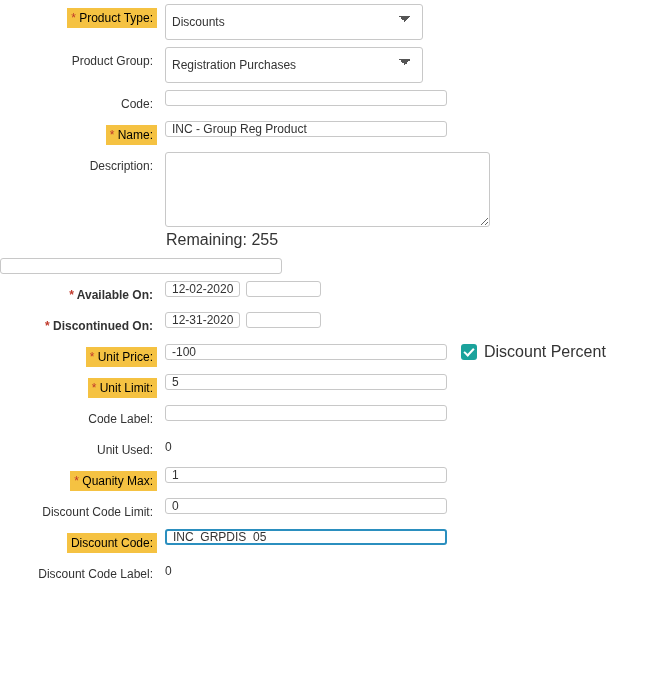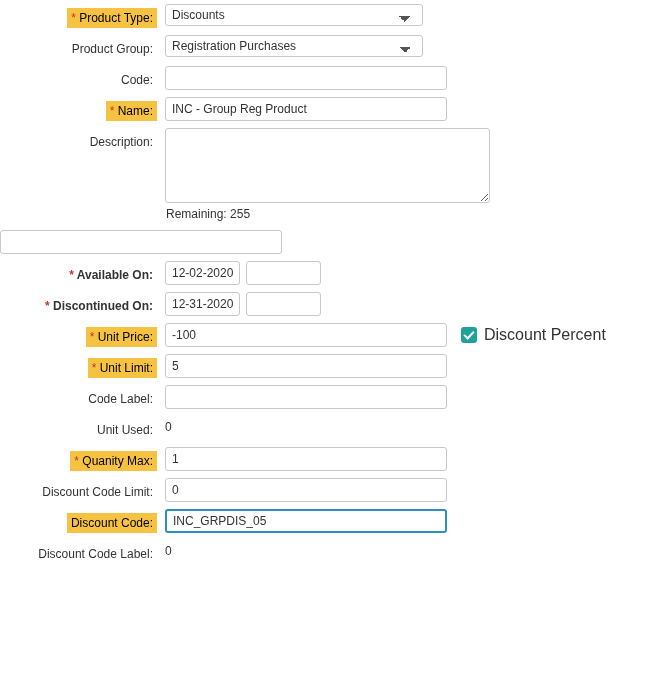--- a/index.html
+++ b/index.html
@@ -53,33 +53,33 @@
   .label-inner.star-only {
     font-weight: bold;
   }
   .star { color: #c0392b; }
   .field-cell {
     flex: 1 1 auto;
     display: flex;
     align-items: center;
   }
   select.inp, input.inp {
-    height: 24px;
+    height: 16px;
     border: 1px solid #c8c8c8;
     border-radius: 3px;
     padding: 2px 6px;
     font-family: "Liberation Sans", sans-serif;
     font-size: 12px;
     color: #333333;
     background: #ffffff;
     outline: none;
   }
   select.inp {
     width: 258px;
-    height: 22px;
+    height: 36px;
     -webkit-appearance: none;
     appearance: none;
     background-image:
       linear-gradient(45deg, transparent 50%, #555 50%),
       linear-gradient(135deg, #555 50%, transparent 50%);
     background-position:
       calc(100% - 17px) 11px,
       calc(100% - 11px) 11px;
     background-size: 6px 6px, 6px 6px;
     background-repeat: no-repeat;
@@ -99,21 +99,21 @@
     resize: both;
     outline: none;
   }
   .focused {
     border: 2px solid #2b8fbf !important;
     padding: 1px 5px;
   }
   .remaining {
     margin-left: 165px;
     padding-left: 1px;
-    font-size: 12px;
+    font-size: 16px;
     color: #333333;
     margin-top: -3px;
     margin-bottom: 9px;
   }
   .static-val {
     padding-top: 4px;
     font-size: 12px;
     color: #333333;
   }
   .checkbox-wrap {

